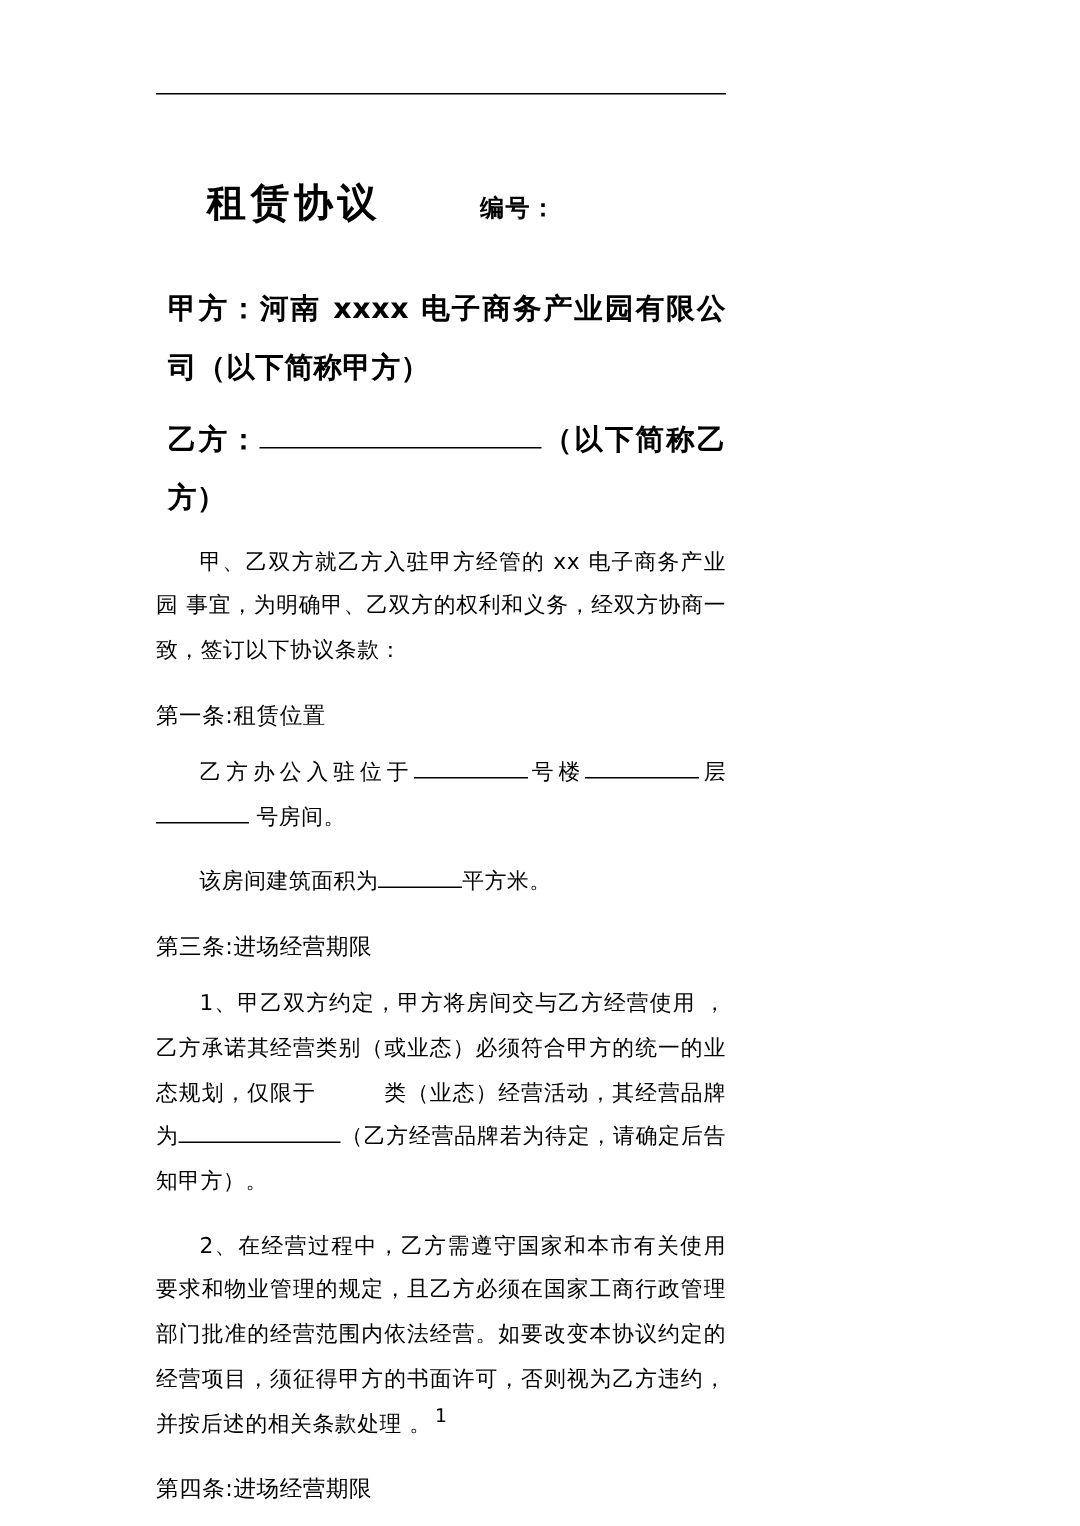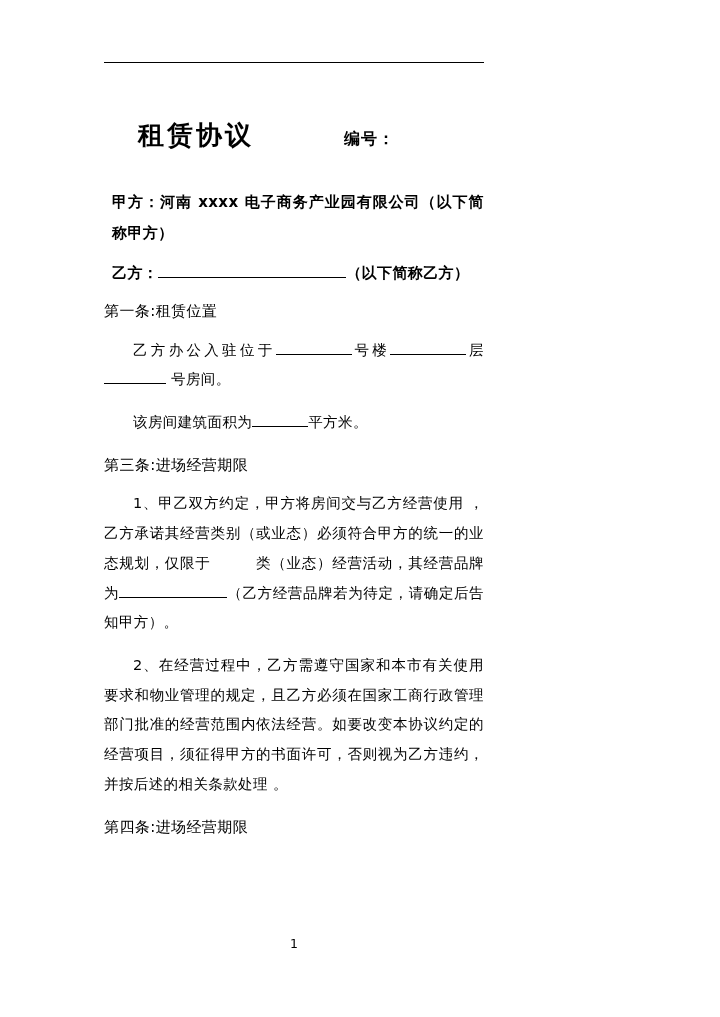--- a/index.html
+++ b/index.html
@@ -44,33 +44,33 @@
   .title {
     font-size: 26px;
     font-weight: bold;
     letter-spacing: 3px;
     margin-left: 34px;
     font-family: "DejaVu Serif", "Liberation Serif", serif;
   }
   .title-number {
     font-size: 16px;
     font-weight: bold;
-    margin-left: 90px;
+    margin-left: 66px;
     letter-spacing: 1px;
   }
   p {
     margin: 0 0 13px 0;
     font-size: 14.5px;
     line-height: 2.05;
     text-align: justify;
     letter-spacing: 0.4px;
   }
   .party-line {
     font-weight: bold;
-    font-size: 15px;
+    font-size: 19px;
     margin-bottom: 9px;
     padding-left: 8px;
   }
   .blank {
     display: inline-block;
     border-bottom: 1px solid #000;
     vertical-align: baseline;
   }
   .blank-lg { width: 188px; }
   .blank-md { width: 76px; }
@@ -115,20 +115,21 @@
     </div>
 
     <p class="party-line">
       <span>甲方：</span><span>河南 xxxx 电子商务产业园有限公司（以下简称甲方）</span>
     </p>
 
     <p class="party-line">
       <span>乙方：</span><span class="blank blank-lg"></span><span>（以下简称乙方）</span>
     </p>
 
+    <p class="indent justify-spread">甲、乙双方就乙方入驻甲方经管的 xx 电子商务产业园 事宜，为明确甲、乙双方的权利和义务，经双方协商一致，签订以下协议条款：</p>
 
     <p class="clause-heading">第一条:租赁位置</p>
 
     <p class="indent justify-spread">
       <span>乙方办公入驻位于</span><span class="blank blank-md"></span><span>号楼</span><span class="blank blank-md"></span><span>层 </span><span class="blank blank-sm"></span><span> 号房间。</span>
     </p>
 
 
     <p class="indent">
       <span>该房间建筑面积为</span><span class="blank blank-xs"></span><span>平方米。</span>

